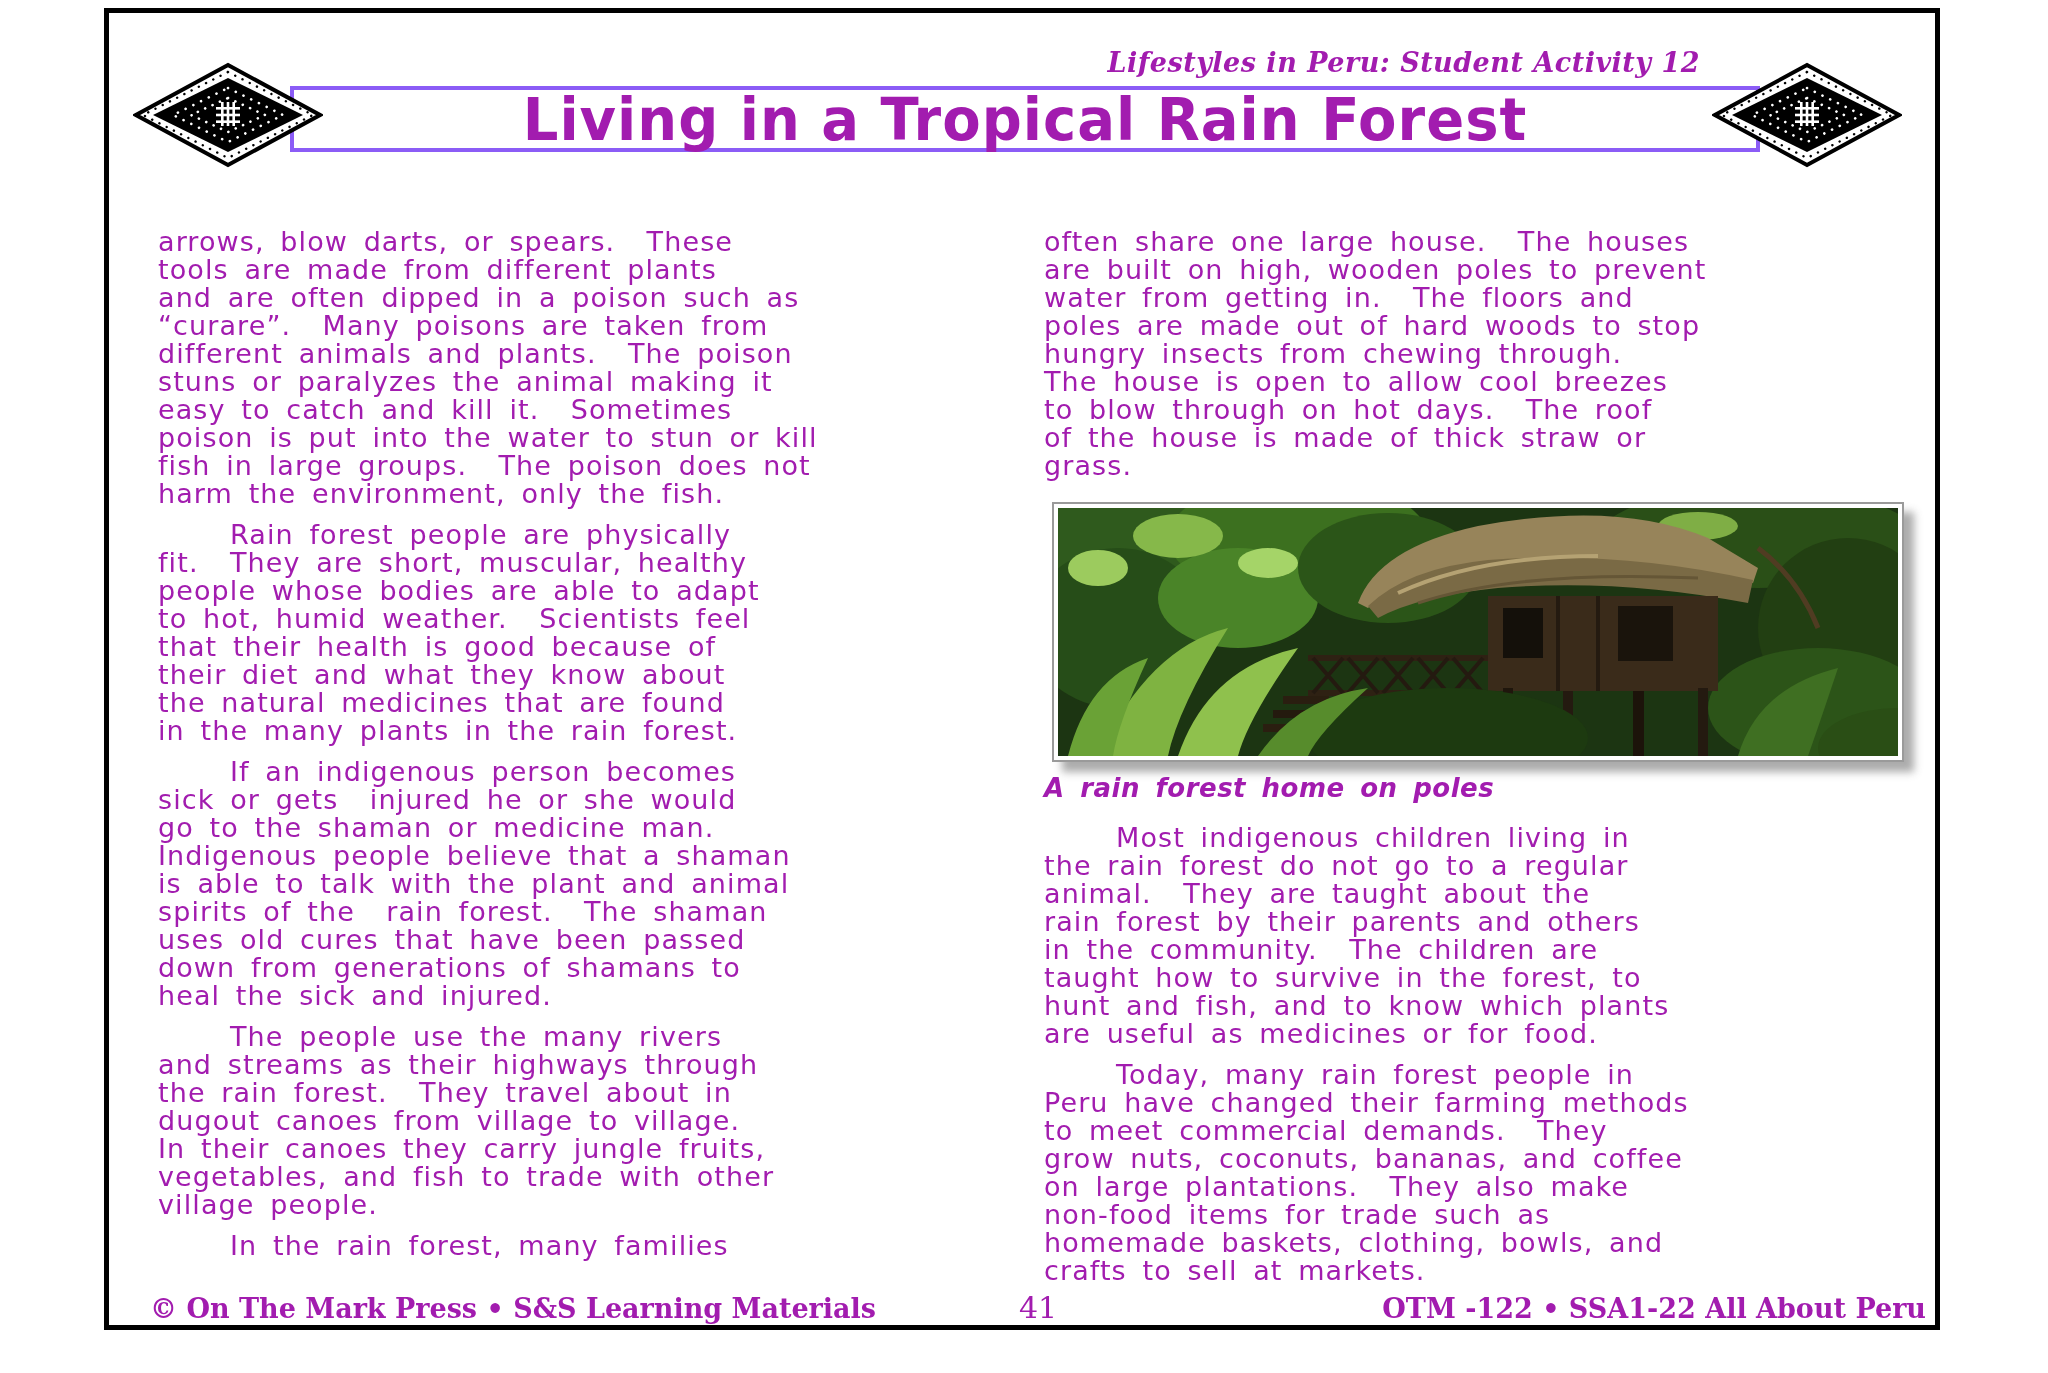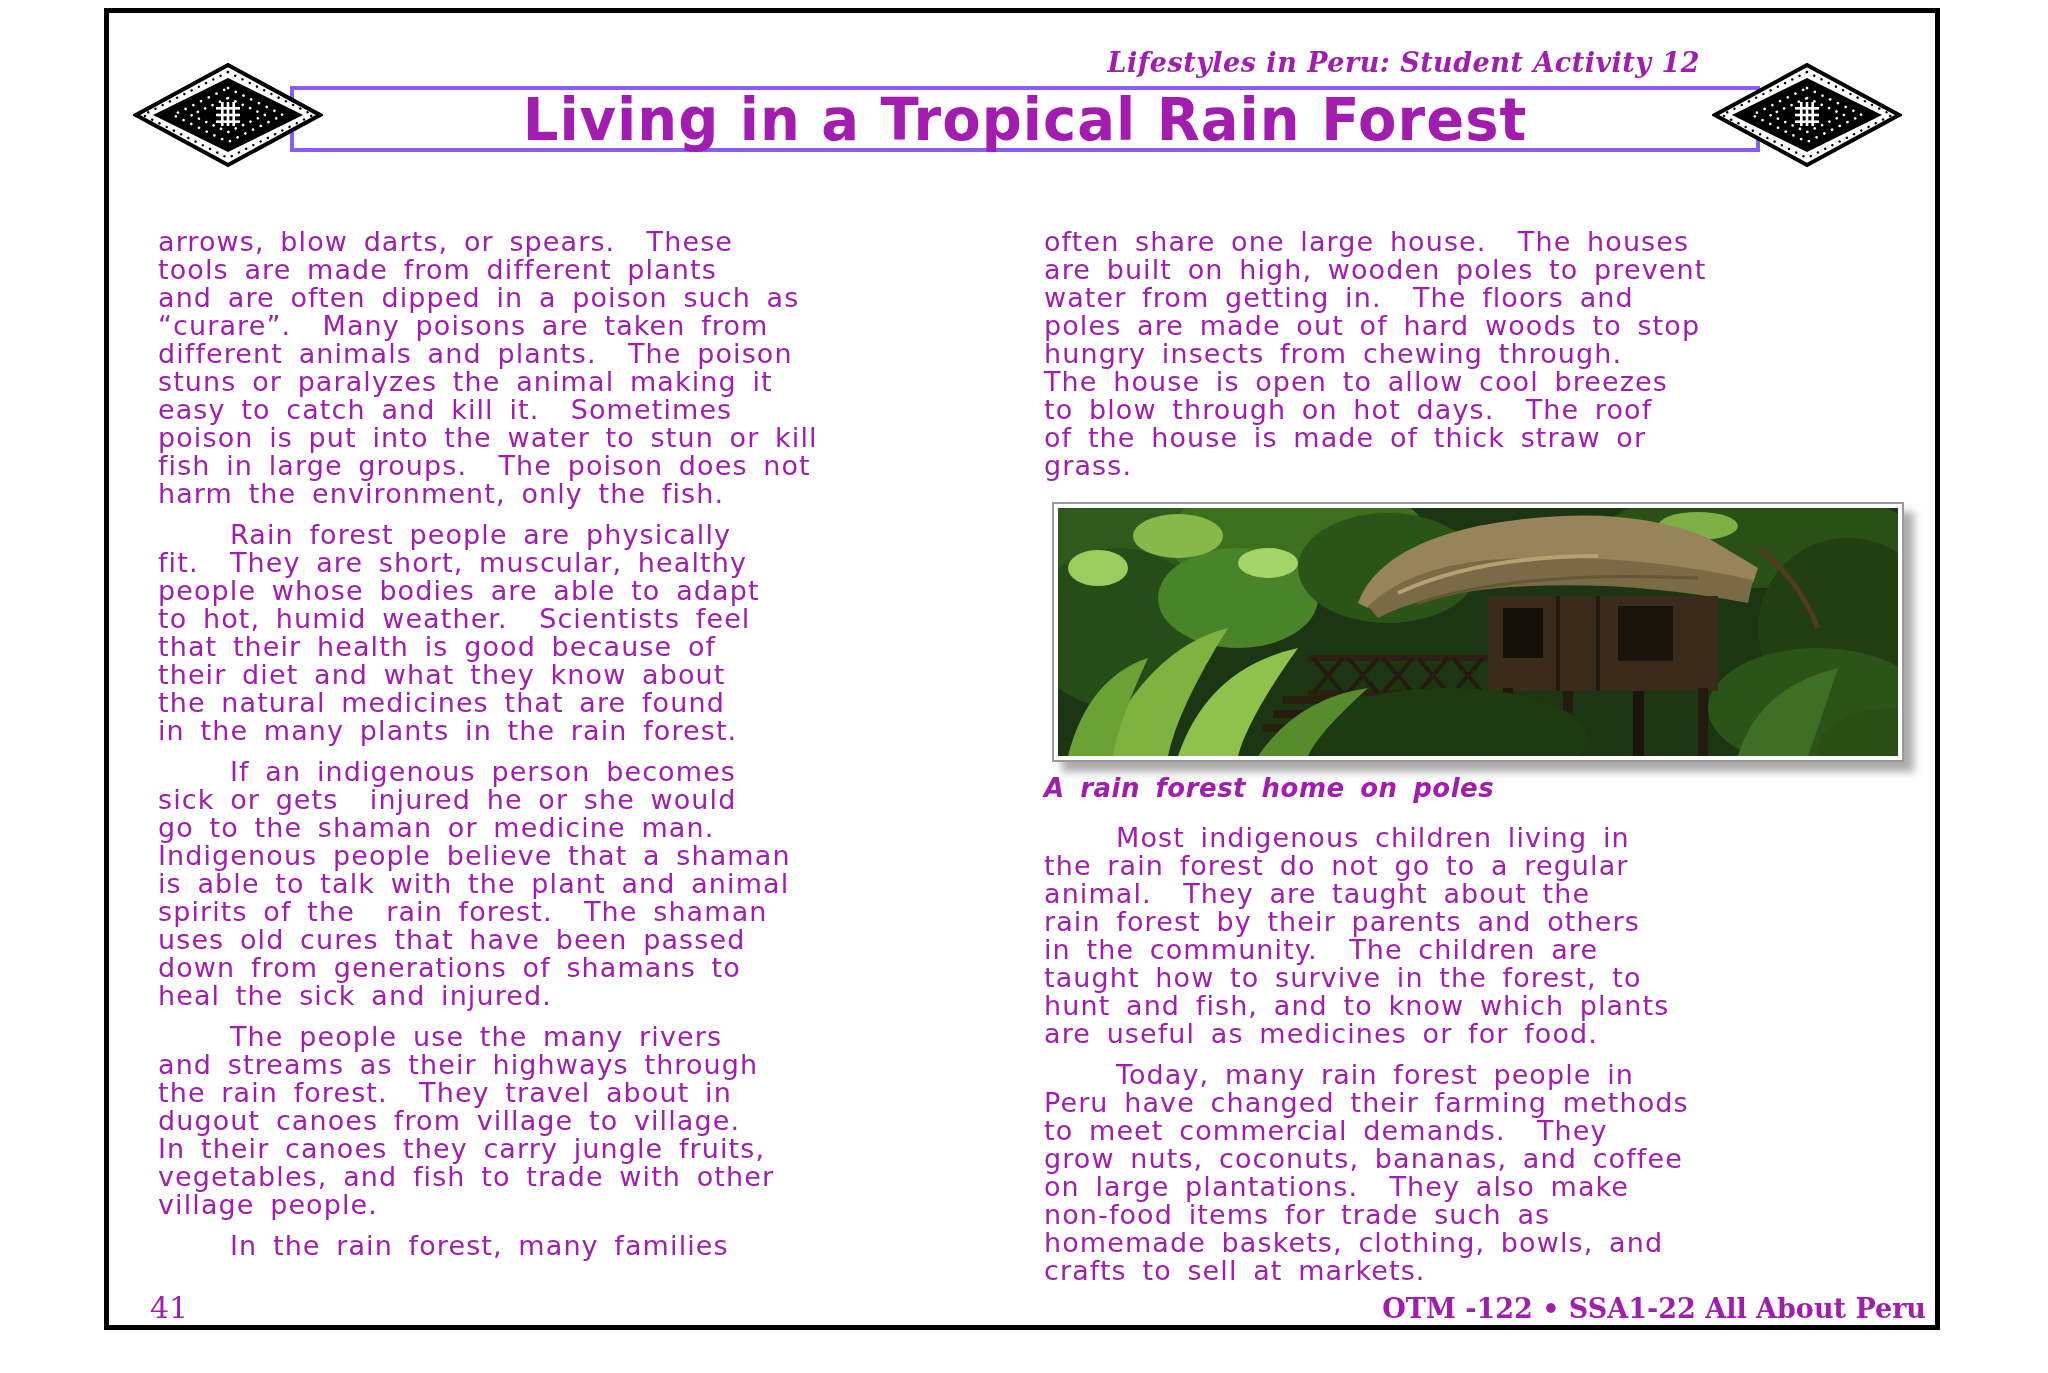--- a/index.html
+++ b/index.html
@@ -191,17 +191,18 @@
 Peru have changed their farming methods
 to meet commercial demands.  They
 grow nuts, coconuts, bananas, and coffee
 on large plantations.  They also make
 non-food items for trade such as
 homemade baskets, clothing, bowls, and
 crafts to sell at markets.</p>
   </div>
 
   <div class="footer">
+    <span class="f-left">© On The Mark Press • S&amp;S Learning Materials</span>
     <span class="f-center">41</span>
     <span class="f-right">OTM -122 • SSA1-22 All About Peru</span>
   </div>
 
 </div>
 
 </body></html>

